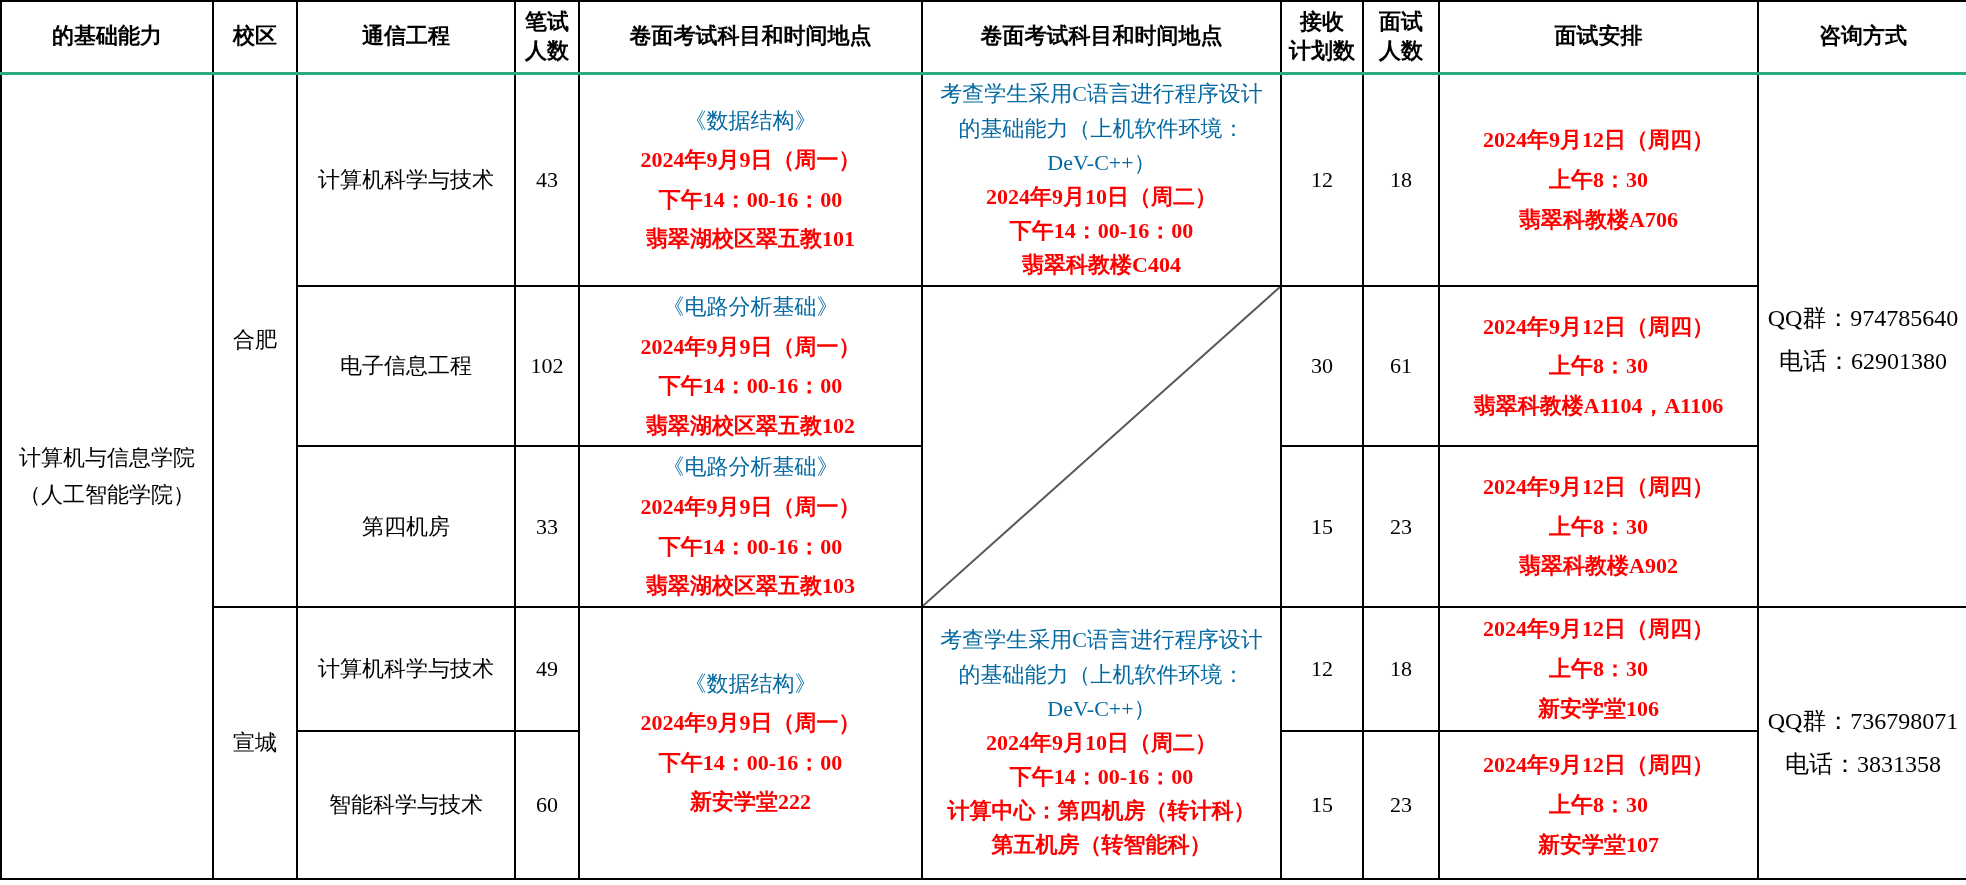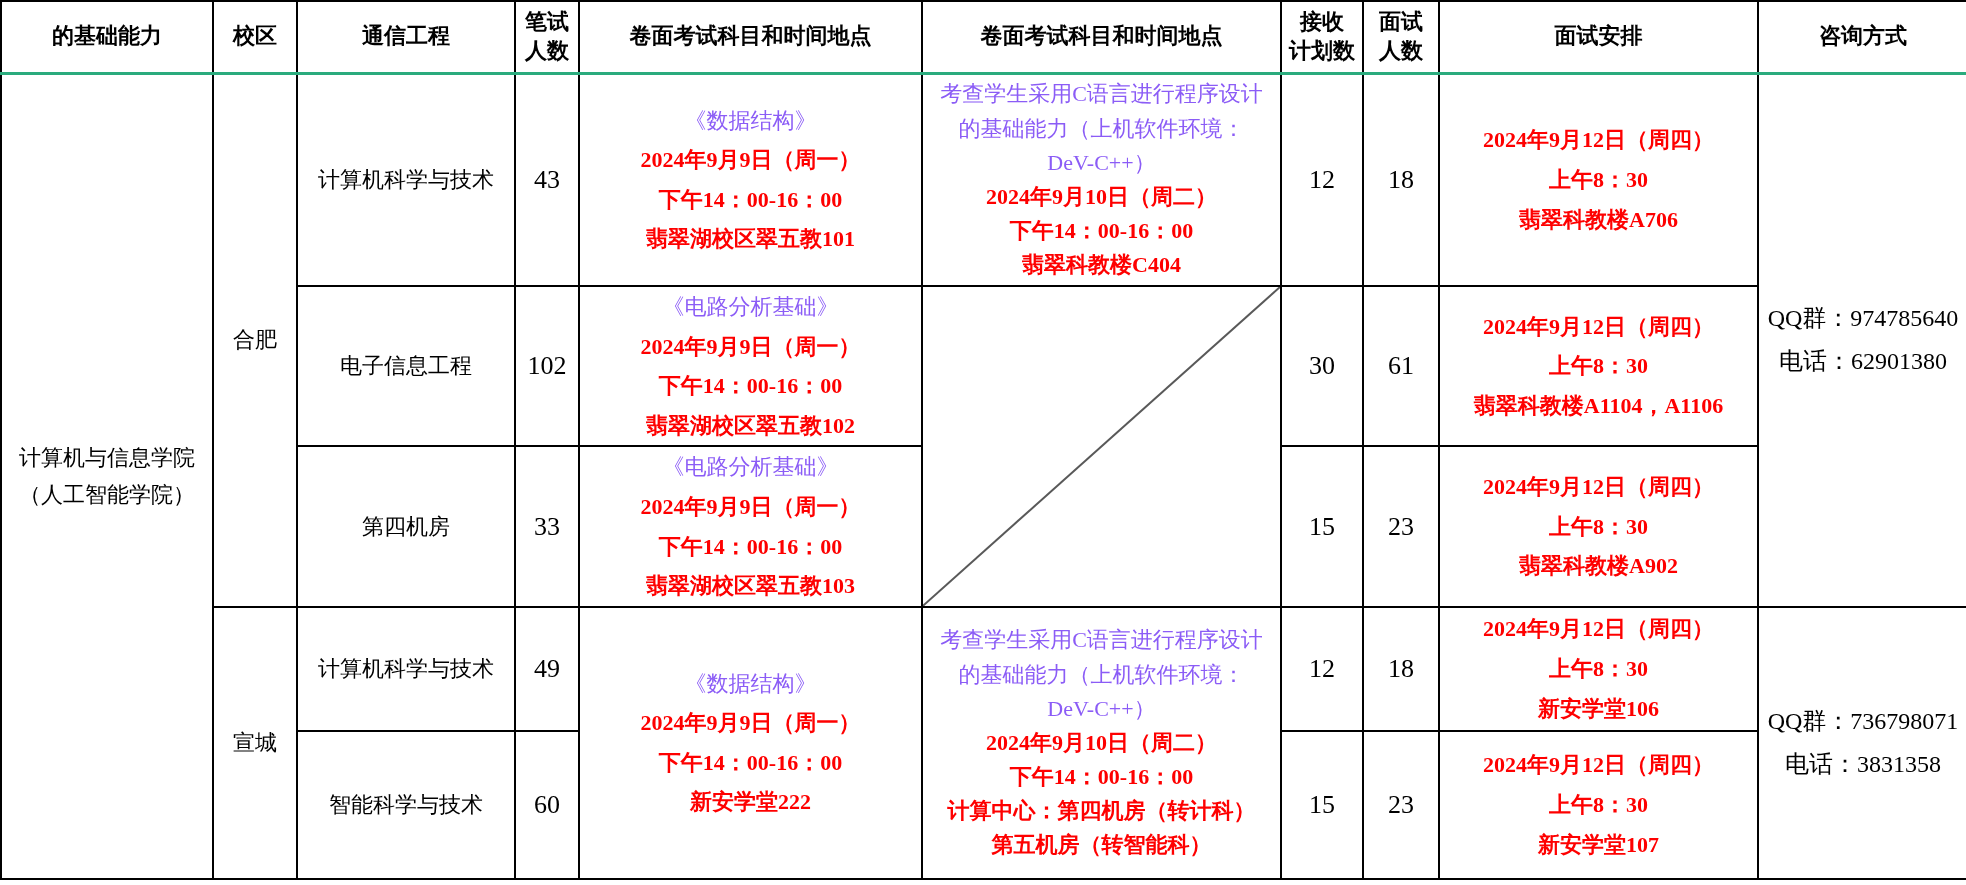--- a/index.html
+++ b/index.html
@@ -10,24 +10,24 @@
             font-size:36px;font-weight:bold;letter-spacing:2px;border-left:2px solid #000;}
   table.sched{border-collapse:collapse;table-layout:fixed;width:1966px;}
   table.sched th,table.sched td{border:2px solid #000;text-align:center;vertical-align:middle;
             padding:0;overflow:hidden;}
   table.sched th{font-size:22px;font-weight:bold;line-height:1.3;white-space:pre-line;
             border-bottom:3px solid var(--green_line,#2aab7d);}
   td{font-size:22px;}
   .no-r{border-right:none !important;}
   .pre{white-space:pre-line;}
   .red{color:var(--red,#fe0000);font-weight:bold;}
-  .blk{color:#8b5cf6;font-weight:normal;}
+  .blk{color:#0369a1;font-weight:normal;}
   .lh18{line-height:1.8;}
   .lh155{line-height:1.55;}
-  .num{font-size:26px;margin-left:16px;}
+  .num{font-size:22px;margin-left:16px;}
   .contact{line-height:1.78;font-size:24px;}
   .college-cell{font-size:22px;line-height:1.7;}
   .diagcell{position:relative;padding:0;}
   .diagcell svg{position:absolute;left:0;top:0;width:100%;height:100%;display:block;}
 </style>
 </head>
 <body>
 
 <div class="page">
   <div class="top-seg"></div>

